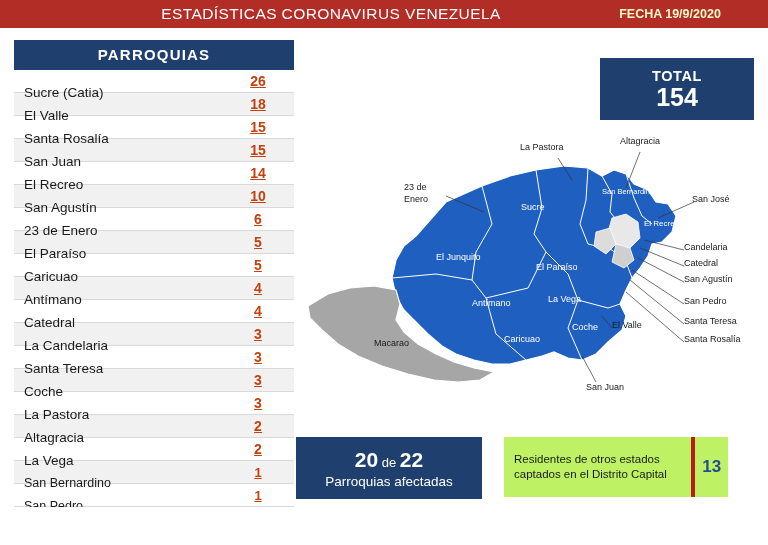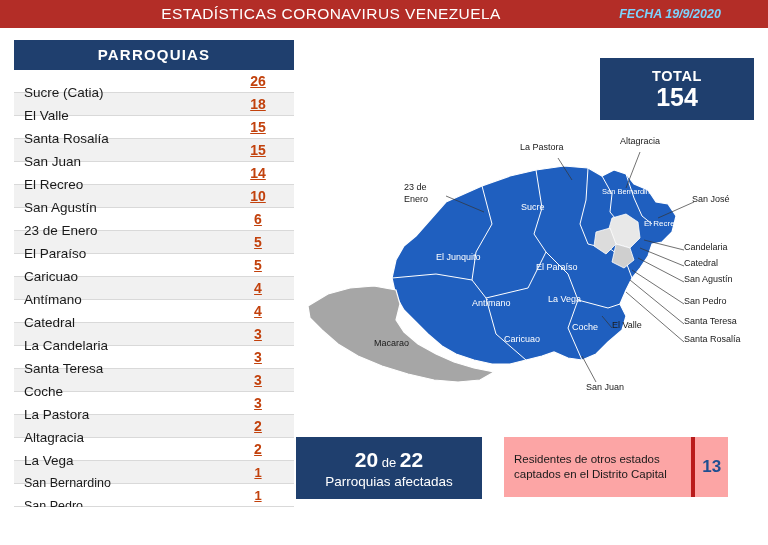--- a/index.html
+++ b/index.html
@@ -22,23 +22,22 @@
     text-align:center;
     color:#ffffff;
     font-size: 15.5px;
     letter-spacing: .4px;
     font-weight: 400;
     padding-left: 120px;
   }
   .header-date {
     width: 190px;
     text-align:center;
-    color:#7dd3fc;
+    color:#fef9c3;
     font-size: 12.5px;
-    font-style: italic;
     font-weight: bold;
     padding-right: 6px;
   }
 
   
   .table-wrap {
     position:absolute; left:14px; top:40px; width:280px;
   }
   .table-head {
     background:#1f3f6e;
@@ -105,21 +104,21 @@
     position:absolute; left:296px; top:437px; width:186px; height:62px;
     background:#1f3f6e; color:#fff;
     display:flex; flex-direction:column; align-items:center; justify-content:center;
   }
   .affected-top { font-size:13px; }
   .affected-top b { font-size:21px; font-weight:bold; }
   .affected-sub { font-size:13.5px; margin-top:2px; }
 
   .resid-box {
     position:absolute; left:504px; top:437px; width:224px; height:60px;
-    background:#fca5a5;
+    background:#bef264;
     display:flex; align-items:center;
   }
   .resid-text {
     flex:1 1 auto;
     font-size:11.5px;
     color:#1a1a1a;
     line-height:1.32;
     padding:0 8px 0 10px;
   }
   .resid-val {

